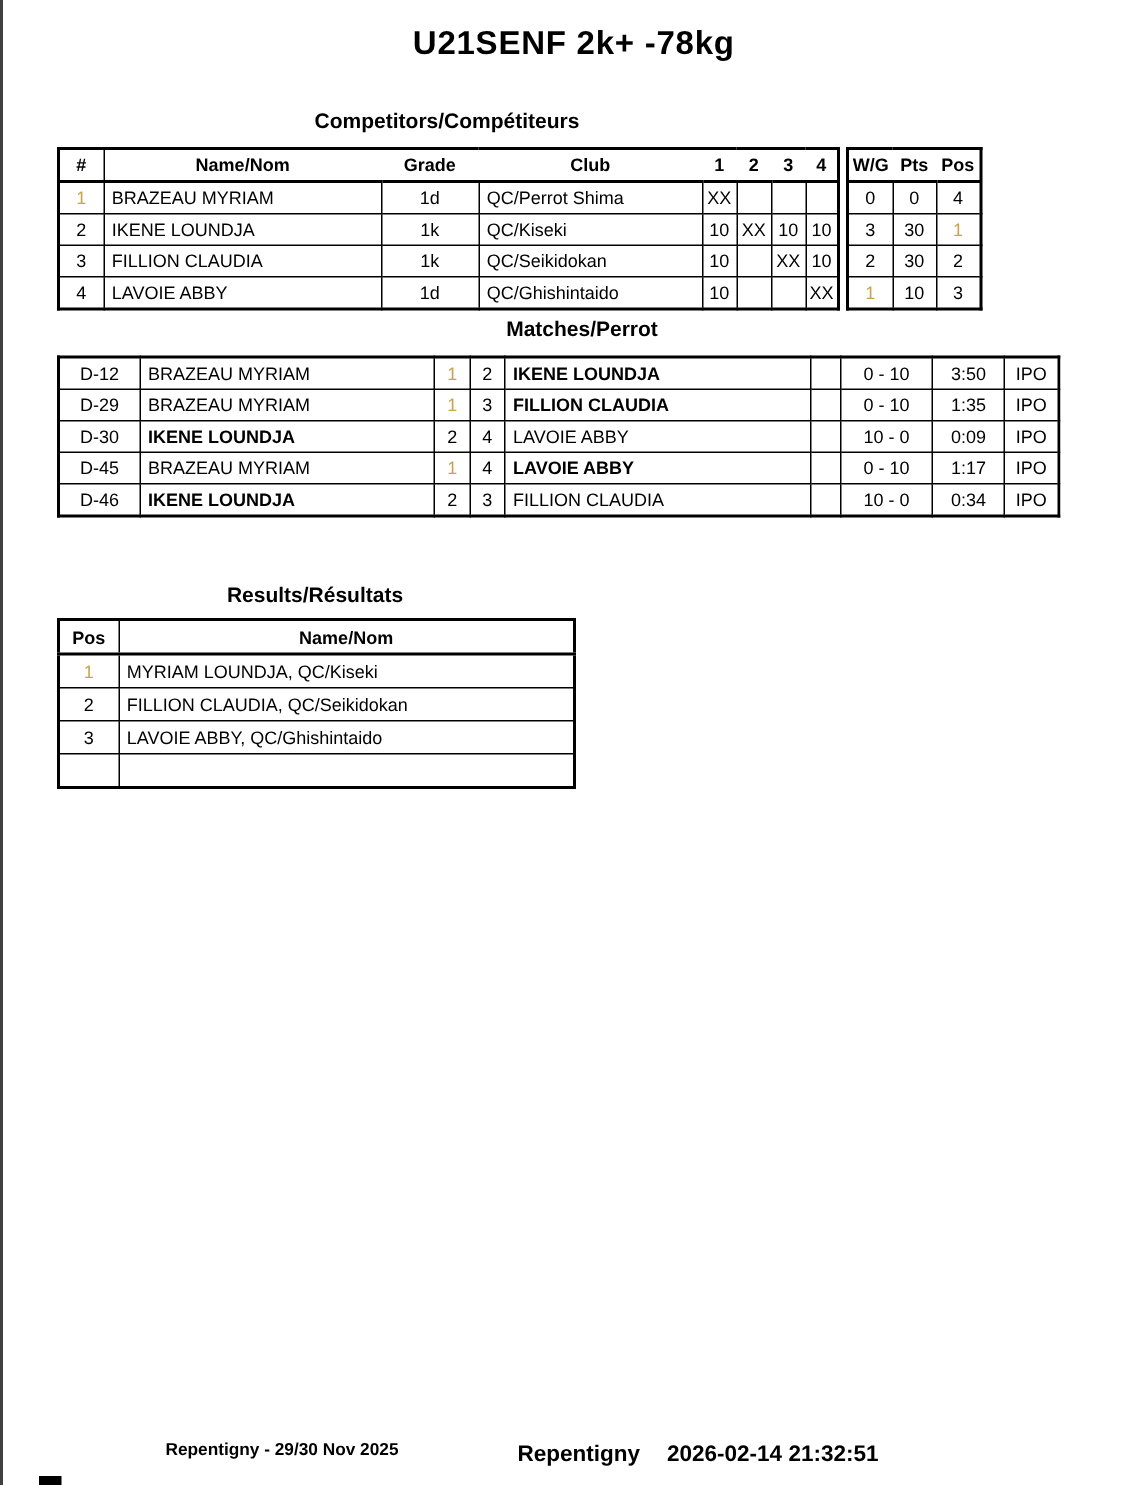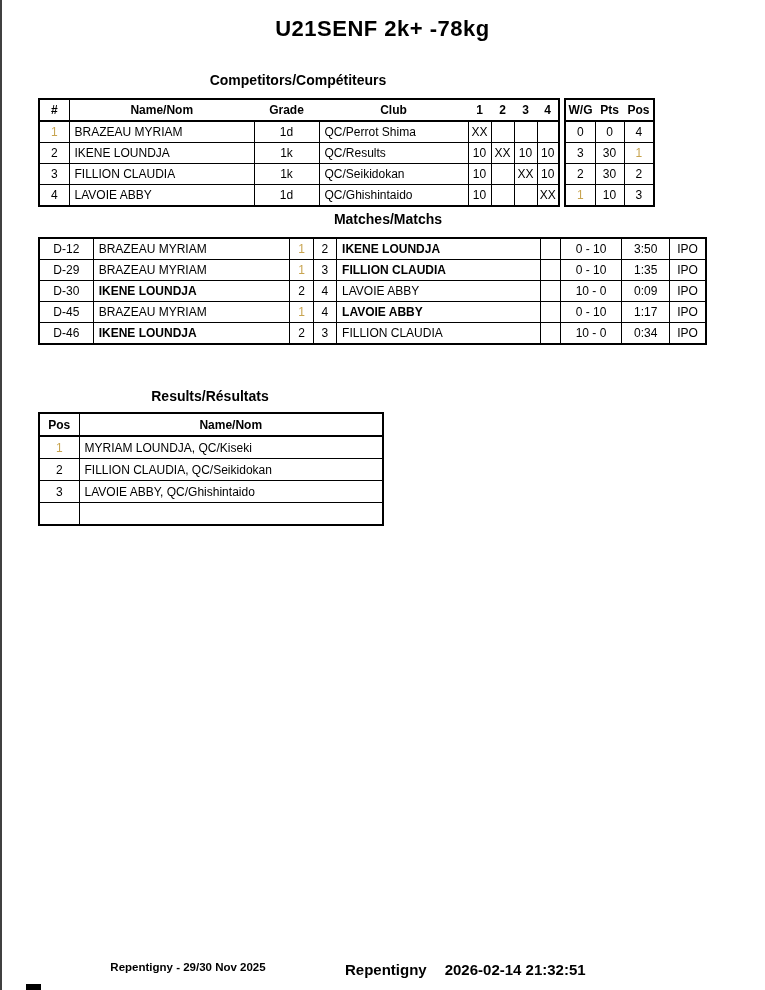--- a/index.html
+++ b/index.html
@@ -79,21 +79,21 @@
         <td class="l">QC/Perrot Shima</td>
         <td class="c">XX</td>
         <td class="c"></td>
         <td class="c"></td>
         <td class="c"></td>
       </tr>
       <tr>
         <td class="c">2</td>
         <td class="l">IKENE LOUNDJA</td>
         <td class="c">1k</td>
-        <td class="l">QC/Results</td>
+        <td class="l">QC/Kiseki</td>
         <td class="c">10</td>
         <td class="c">XX</td>
         <td class="c">10</td>
         <td class="c">10</td>
       </tr>
       <tr>
         <td class="c">3</td>
         <td class="l">FILLION CLAUDIA</td>
         <td class="c">1k</td>
         <td class="l">QC/Seikidokan</td>
@@ -144,21 +144,21 @@
       </tr>
       <tr>
         <td class="c gold">1</td>
         <td class="c">10</td>
         <td class="c">3</td>
       </tr>
     </tbody>
       </table>
   </div>
 
-  <div class="heading matches-heading">Matches/Matchs</div>
+  <div class="heading matches-heading">Matches/Perrot</div>
 
   <div class="matches-pos">
     <table class="tbl">
       <colgroup>
           <col style="width:57px">
           <col style="width:205px">
           <col style="width:25px">
           <col style="width:25px">
           <col style="width:213px">
           <col style="width:22px">

